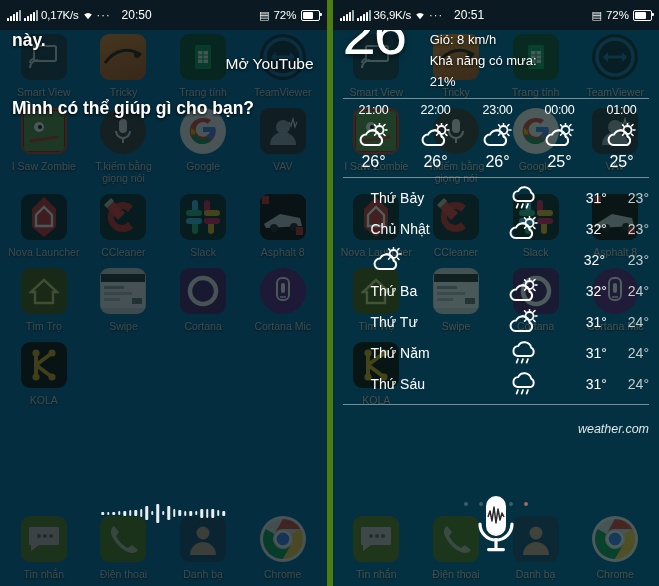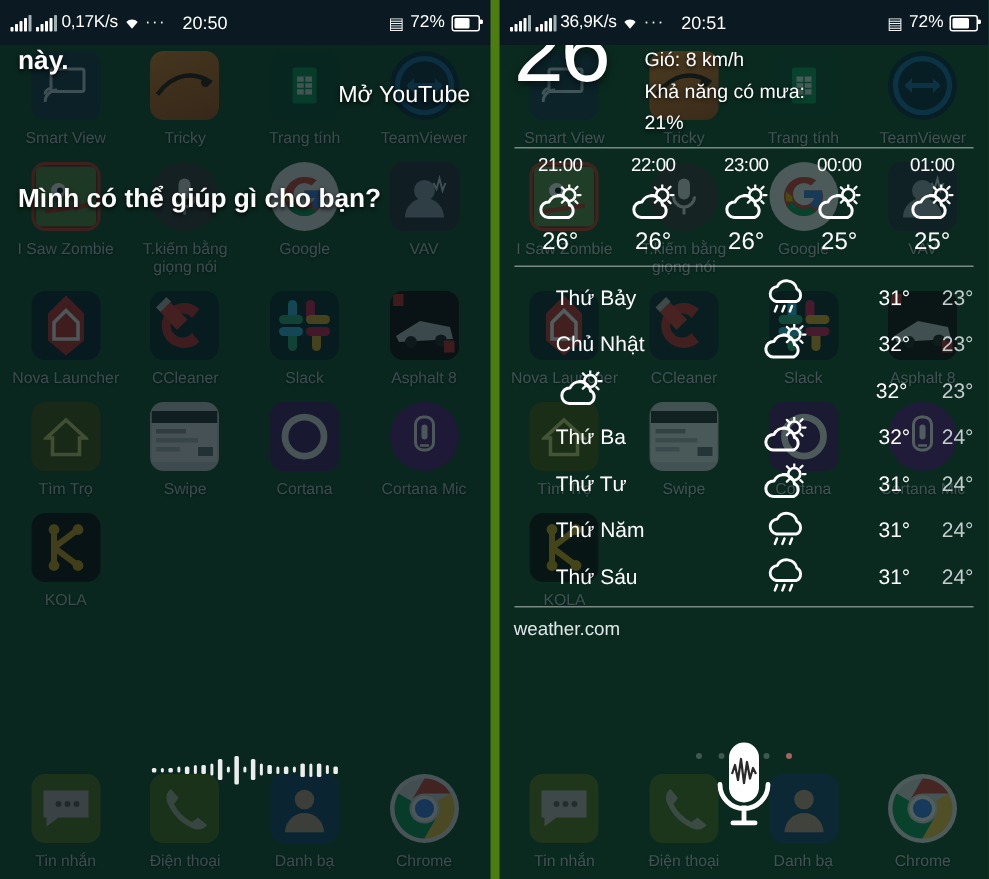--- a/index.html
+++ b/index.html
@@ -1,18 +1,18 @@
 <!DOCTYPE html>
 <html><head>
 <meta charset="utf-8">
 <style>
   html,body{margin:0;padding:0;background:#0d1b1e;}
   body{width:659px;height:586px;overflow:hidden;font-family:"Liberation Sans","DejaVu Sans",sans-serif;}
   .screens{display:flex;width:659px;height:586px;}
-  .phone{position:relative;width:329.5px;height:586px;overflow:hidden;background:#14532d;}
+  .phone{position:relative;width:329.5px;height:586px;overflow:hidden;background:#0369a1;}
   .phone.right{border-left:6px solid #4d7c0f;}
 
   
   .statusbar{position:relative;z-index:40;height:30px;background:#0b1a22;display:flex;align-items:center;
     padding:0 7px;color:#fff;font-size:11.5px;box-sizing:border-box;}
   .sb-left{display:flex;align-items:center;gap:3px;}
   .sb-right{margin-left:auto;display:flex;align-items:center;gap:4px;}
   .bars{display:flex;align-items:flex-end;gap:1px;height:11px;}
   .bars i{display:block;width:2px;background:#fff;border-radius:.5px;}
   .bars i:nth-child(1){height:3px}.bars i:nth-child(2){height:5px}
@@ -67,21 +67,21 @@
 
   
   .overlay{position:absolute;left:0;right:0;top:30px;bottom:0;background:rgba(6,22,25,.72);z-index:20;}
   .overlay.r{background:rgba(6,25,26,.70);}
 
   
   .assist{position:absolute;left:0;right:0;top:0;z-index:25;color:#fff;}
   .q-line{font-size:17.5px;font-weight:bold;line-height:23px;padding:6px 12px 0 12px;
           text-shadow:0 1px 3px rgba(0,0,0,.9);}
   .cmd{position:absolute;right:13px;top:55px;font-size:15.5px;color:#fff;text-shadow:0 1px 3px rgba(0,0,0,.9);}
-  .q2{position:absolute;left:12px;top:122px;font-size:17.5px;font-weight:bold;
+  .q2{position:absolute;left:12px;top:98px;font-size:17.5px;font-weight:bold;
       text-shadow:0 1px 3px rgba(0,0,0,.9);}
 
   
   .wave{position:absolute;left:50%;transform:translateX(-50%);bottom:62px;z-index:32;
         display:flex;align-items:center;gap:3px;height:22px;}
   .wave i{display:block;width:2.5px;background:#fff;border-radius:1px;opacity:.92;}
 
   
   .weather{position:absolute;left:0;right:0;top:0;bottom:0;z-index:25;color:#fff;
            padding:4px 10px 0 10px;box-sizing:border-box;}
@@ -98,21 +98,21 @@
   .hour .ci{height:30px;display:flex;align-items:center;justify-content:center;margin:4px 0 2px;}
   .hour .ht{font-size:16px;}
   .days{margin-top:4px;}
   .day{display:flex;align-items:center;height:31px;font-size:14px;}
   .day .dn{flex:0 0 108px;margin-left:28px;}
   .day .di{flex:0 0 90px;display:flex;justify-content:center;}
   .day .hi{margin-left:auto;width:40px;text-align:right;}
   .day .lo{width:44px;text-align:right;color:#c2cccd;}
   .w-foot{margin-top:5px;}
   .w-foot .line{height:1px;background:rgba(255,255,255,.45);}
-  .w-foot .src{font-size:12.5px;color:#dfe7e8;margin-top:7px;}
+  .w-foot .src{text-align:right;font-style:italic;font-size:12.5px;color:#dfe7e8;margin-top:17px;}
   .pager{position:absolute;left:50%;transform:translateX(-50%);bottom:80px;display:flex;gap:11px;z-index:30;}
   .pager i{width:4px;height:4px;border-radius:50%;background:rgba(255,255,255,.22);display:block;}
   .pager i.on{background:rgba(214,120,120,.75);}
 
   .micbtn{position:absolute;left:50%;transform:translateX(-50%);bottom:26px;z-index:34;}
 </style>
 </head>
 <body>
 
 <div class="screens">

